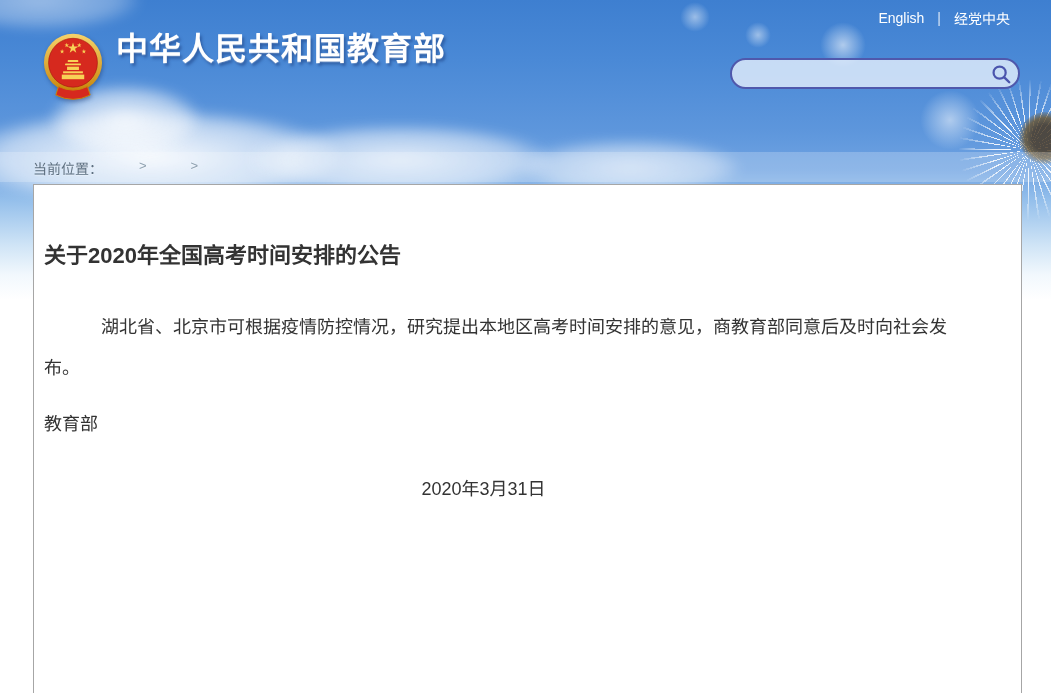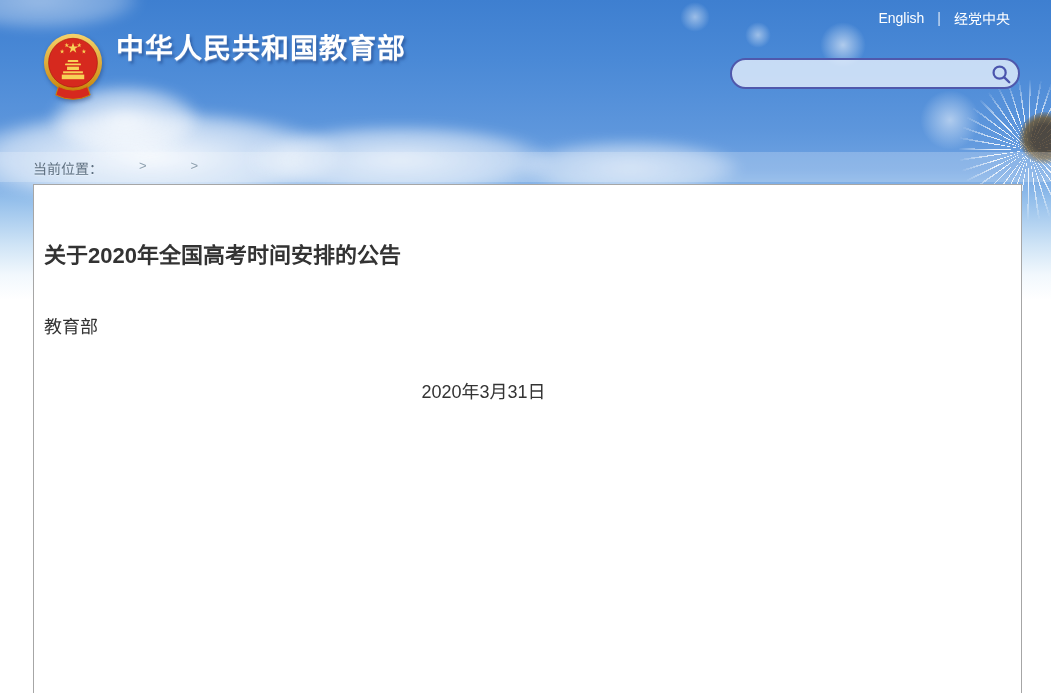--- a/index.html
+++ b/index.html
@@ -61,21 +61,21 @@
     pointer-events: none;
   }
 
   
   .header { position: absolute; left: 0; top: 0; width: 100%; height: 150px; z-index: 2; }
   .brand { position: absolute; left: 40px; top: 26px; display: flex; align-items: flex-start; text-decoration: none; cursor: pointer; }
   .emblem { width: 66px; height: 76px; margin-top: 4px; filter: drop-shadow(1px 2px 2px rgba(20,40,90,.4)); }
   .brand-text { margin-left: 10px; }
   .site-title {
     margin: 0;
-    font-size: 28px;
+    font-size: 32px;
     line-height: 46px;
     font-weight: bold;
     color: #ffffff;
     letter-spacing: 1px;
     text-shadow: 2px 3px 3px rgba(25,60,125,.55), 0 1px 0 rgba(255,255,255,.35);
   }
   .site-subtitle {
     margin: 2px 0 0 2px;
     font-size: 14px;
     font-weight: bold;
@@ -245,17 +245,19 @@
     <span>当前位置：</span>
     <a>首页</a>
     <span class="bc-sep">&gt;</span>
     <a>公开</a>
     <span class="bc-sep">&gt;</span>
     <a>经党中央</a>
   </div>
 
   <div class="card">
     <h2 class="doc-title">关于2020年全国高考时间安排的公告</h2>
+    <p class="doc-p">湖北省、北京市可根据疫情防控情况，研究提出本地区高考时间安排的意见，商教育部同意后及时向社会发
+布。</p>
     <div class="doc-signature">教育部</div>
     <div class="doc-date">2020年3月31日</div>
   </div>
 
 </div>
 
 </body></html>

